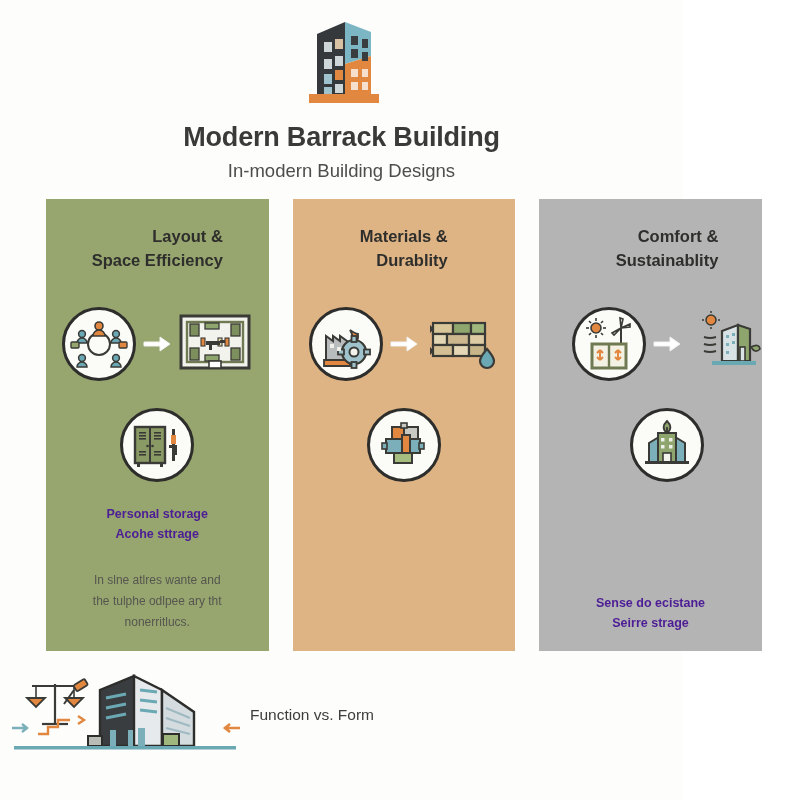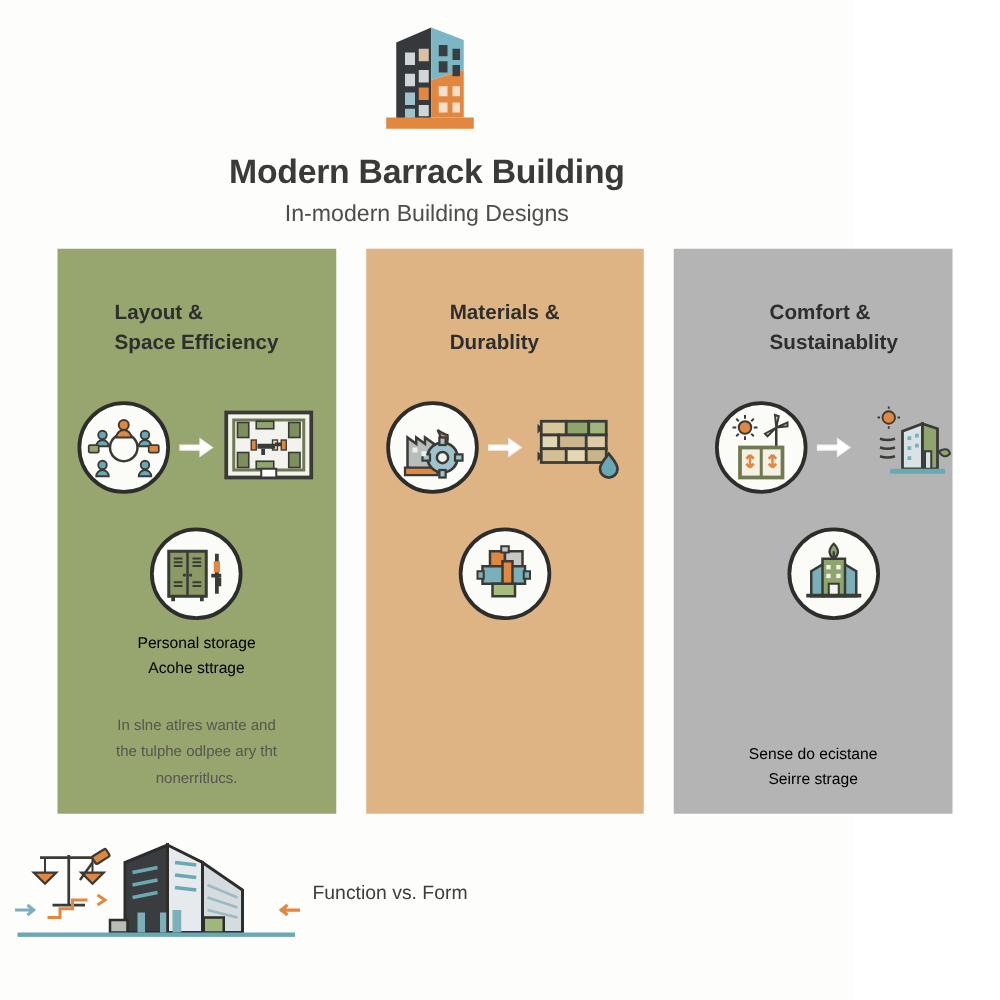--- a/index.html
+++ b/index.html
@@ -48,25 +48,25 @@
   }
   .col {
     width: 223px;
     height: 452px;
     position: relative;
     display: flex;
     flex-direction: column;
     align-items: center;
   }
   .col-head {
-    margin-top: 40px;
+    margin-top: 26px;
     font-size: 16.5px;
     font-weight: bold;
     color: #2e2e2c;
-    text-align: left;
+    text-align: right;
     line-height: 1.45;
     white-space: pre-line;
   }
 
   .icon-row {
     margin-top: 28px;
     height: 86px;
     width: 100%;
     display: flex;
     align-items: center;
@@ -94,22 +94,22 @@
   }
 
   .body-block {
     position: absolute;
     bottom: 18px;
     left: 10px; right: 10px;
     text-align: center;
   }
   .body-head {
     font-size: 12.5px;
-    font-weight: normal;
-    color: #000000;
+    font-weight: bold;
+    color: #4c1d95;
     line-height: 1.55;
     white-space: pre-line;
   }
   .body-text {
     margin-top: 26px;
     font-size: 12px;
     color: #56564f;
     line-height: 1.75;
     white-space: pre-line;
   }

